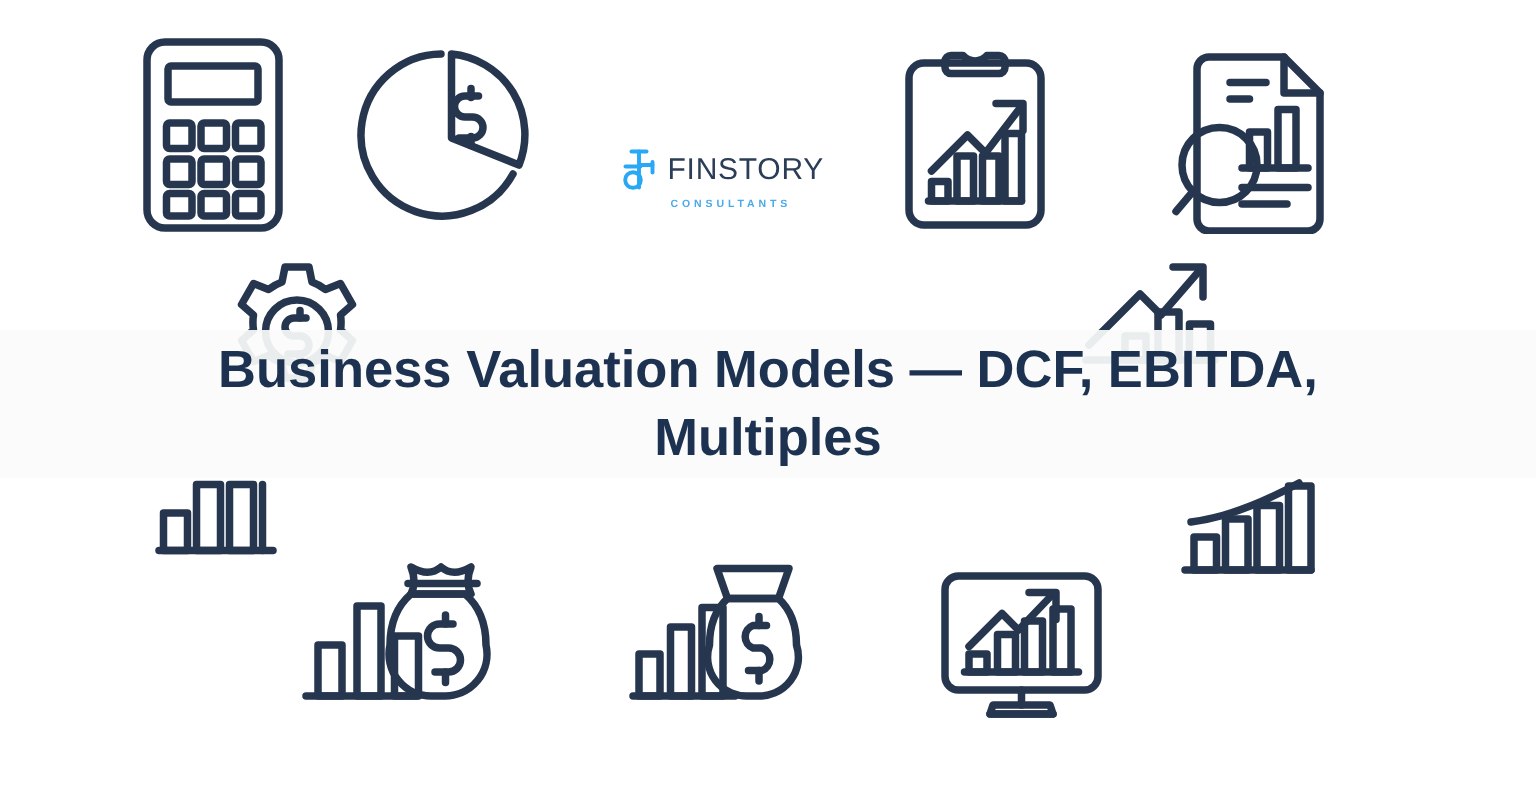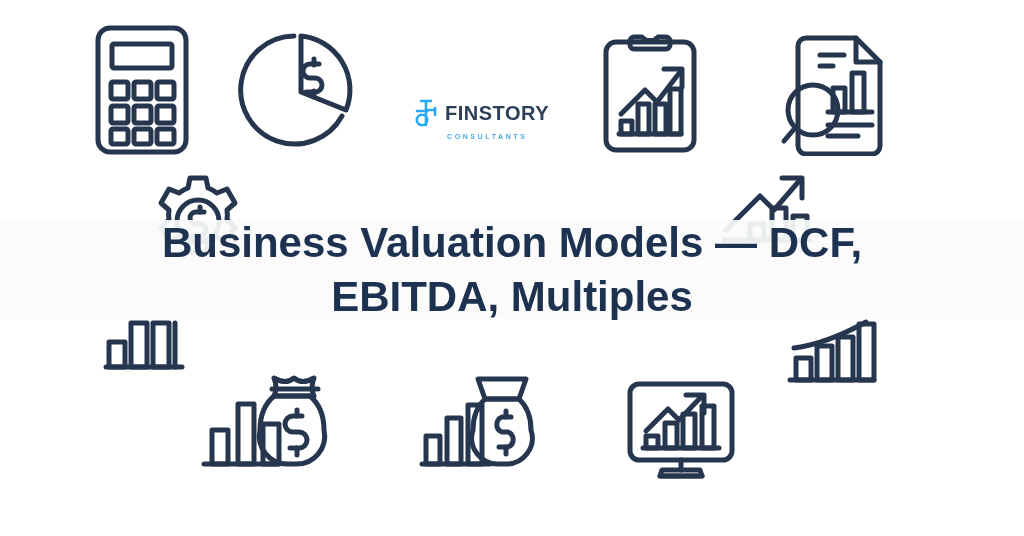--- a/index.html
+++ b/index.html
@@ -54,21 +54,21 @@
   }
   #logo-mark {
     width: 26px;
     height: 30px;
     flex: none;
   }
   #logo-mark svg { display: block; width: 100%; height: 100%; }
   #logo-word {
     font-family: "Liberation Sans", sans-serif;
     font-size: 20px;
-    font-weight: bold;
+    font-weight: normal;
     letter-spacing: 0.5px;
     color: #2c3e57;
     line-height: 1;
   }
   #logo-sub {
     font-family: "Liberation Sans", sans-serif;
     font-size: 7px;
     font-weight: bold;
     letter-spacing: 2.6px;
     color: #4aa9e8;
@@ -85,21 +85,21 @@
     height: 99px;
     background: rgba(250, 251, 250, 0.93);
     display: flex;
     align-items: center;
     justify-content: center;
     box-sizing: border-box;
     padding: 0 100px;
   }
   #banner-title {
     font-family: "Liberation Sans", sans-serif;
-    font-size: 42px;
+    font-size: 35px;
     font-weight: bold;
     color: #1d3150;
     text-align: center;
     line-height: 1.28;
     margin: 0;
     width: 100%;
   }
 </style>
 </head>
 <body>

